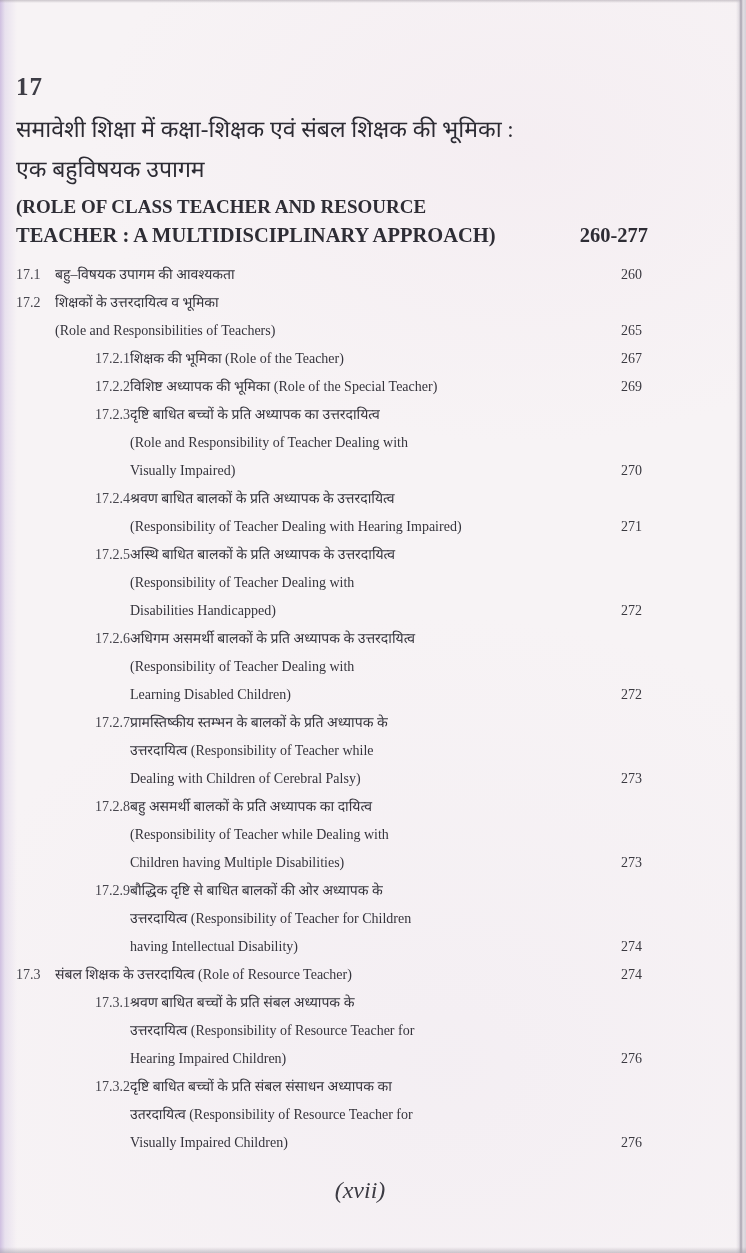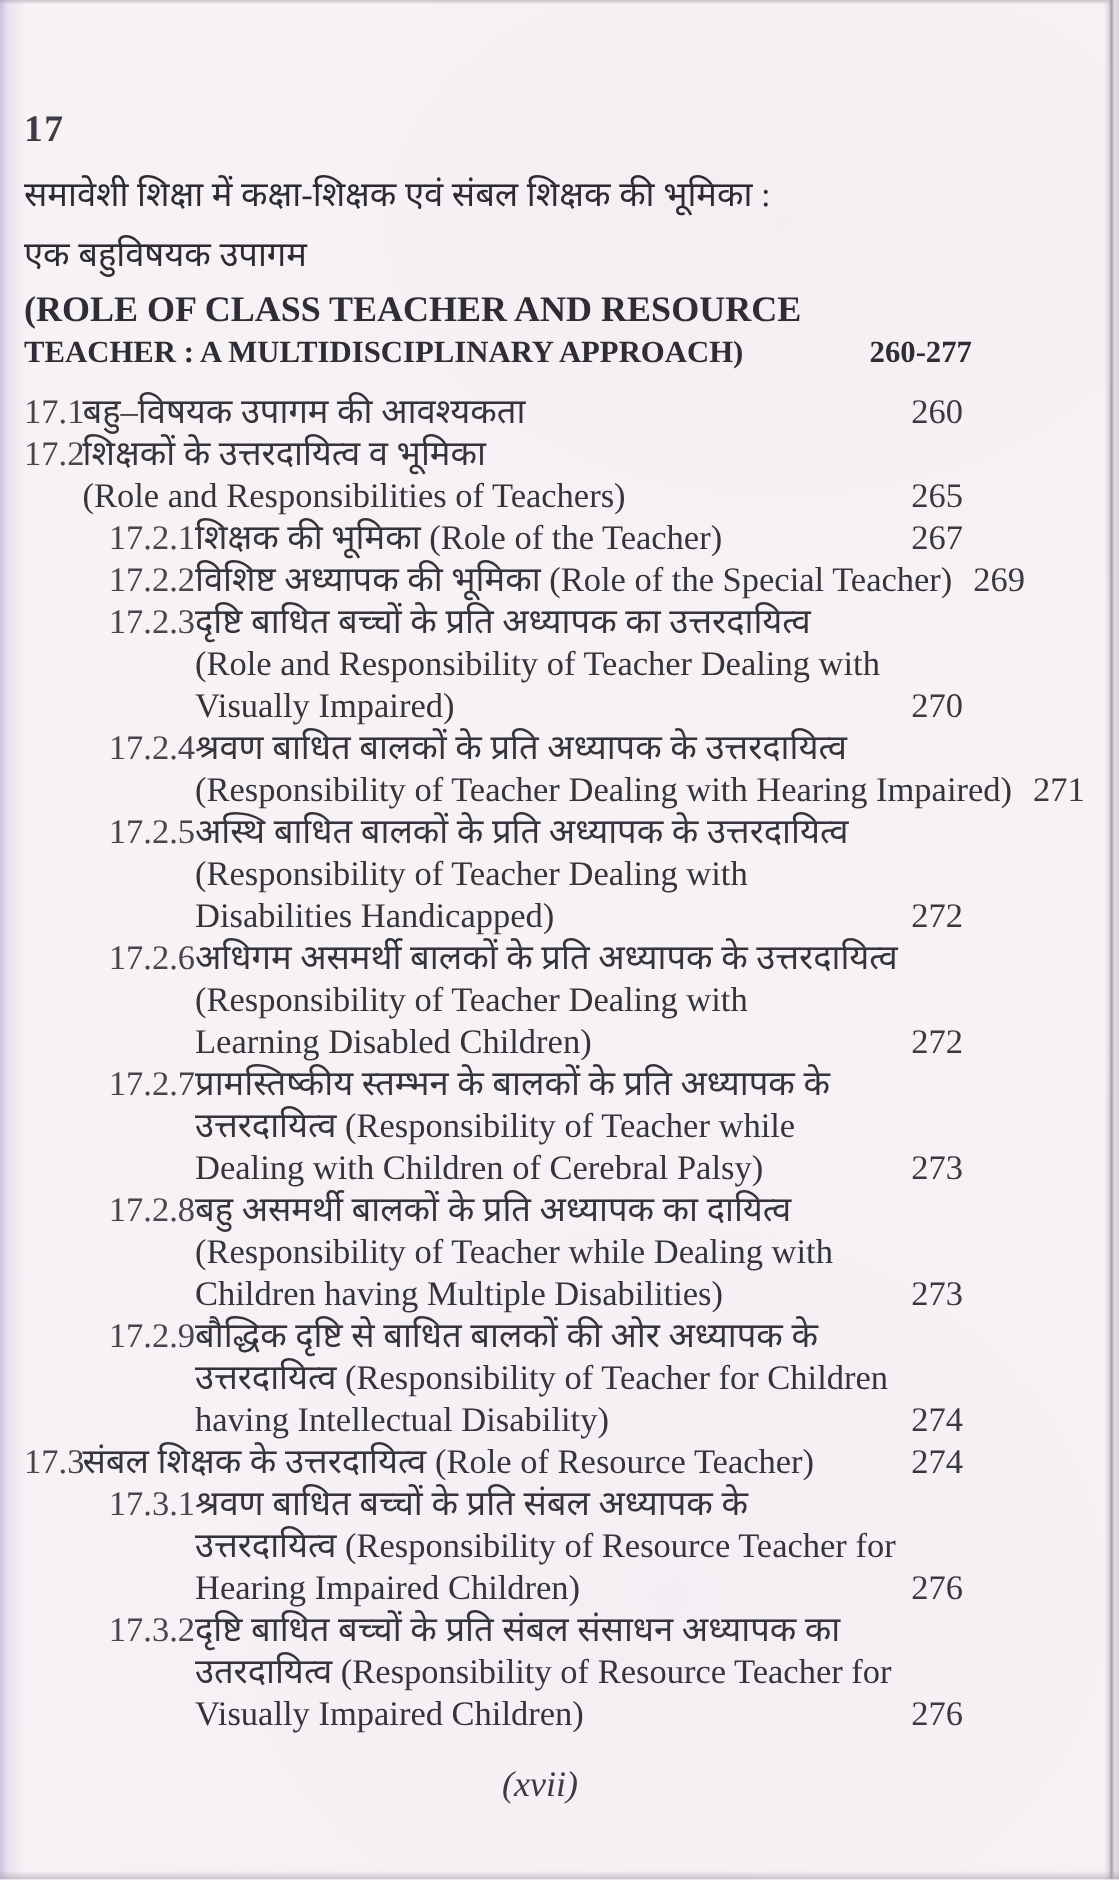--- a/index.html
+++ b/index.html
@@ -57,36 +57,36 @@
     margin-top:56px;
     font-size:25px;font-weight:bold;line-height:30px;
     letter-spacing:1px;color:#3e3d46;
   }
   .title-hi{
     font-size:23px;font-weight:normal;line-height:40px;
     margin-top:8px;white-space:nowrap;color:#2c2b33;
   }
   .title-hi.second{margin-top:0;}
   .title-en{
-    font-size:24px;font-weight:bold;line-height:28px;
+    font-size:19px;font-weight:bold;line-height:28px;
     white-space:nowrap;color:#2e2d35;margin-top:3px;
   }
   .title-en-row{
     display:flex;align-items:flex-end;
     font-size:20.5px;font-weight:bold;line-height:28px;
     white-space:nowrap;color:#2e2d35;
     padding-right:56px;
   }
   .title-en-row .range{margin-left:auto;font-weight:bold;}
 
   .toc{margin-top:12px;}
   .toc-row{
     display:flex;align-items:baseline;
     height:28px;line-height:28px;
-    font-size:23px;white-space:nowrap;
+    font-size:14px;white-space:nowrap;
     padding-right:62px;
   }
   .toc-row .num{flex:0 0 auto;color:var(--muted-text);}
   .toc-row.level1 .num{width:39px;}
   .toc-row.level2 .num{width:58px;margin-left:56px;text-align:right;}
   .toc-row .txt{flex:0 1 auto;color:var(--text);}
   .toc-row .pg{margin-left:auto;padding-left:14px;color:#3a3940;}
 
   .footer{
     margin-top:20px;

